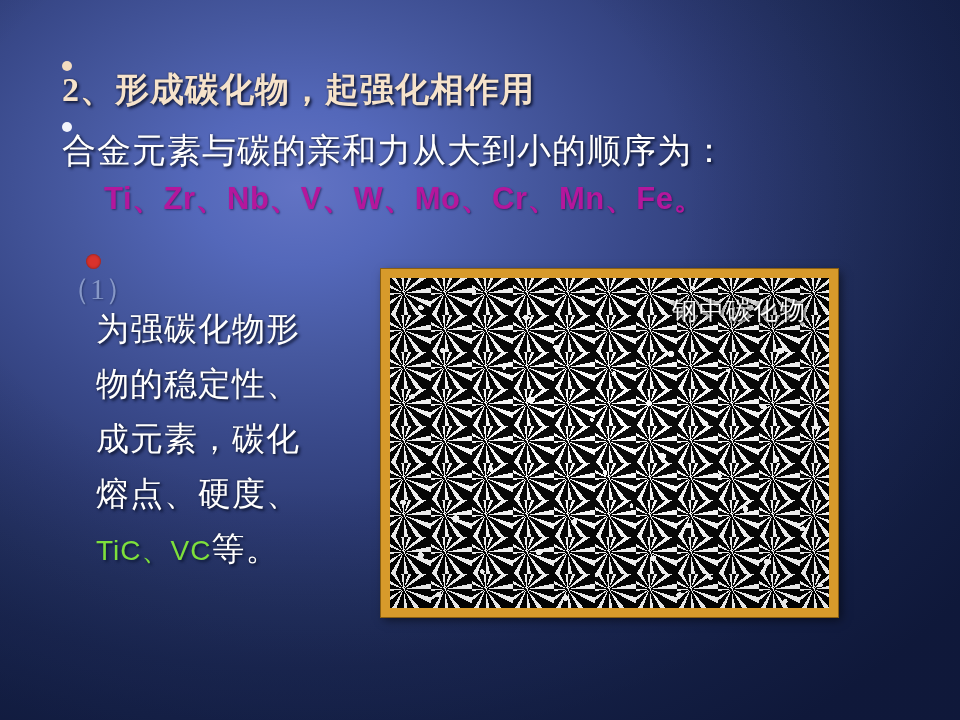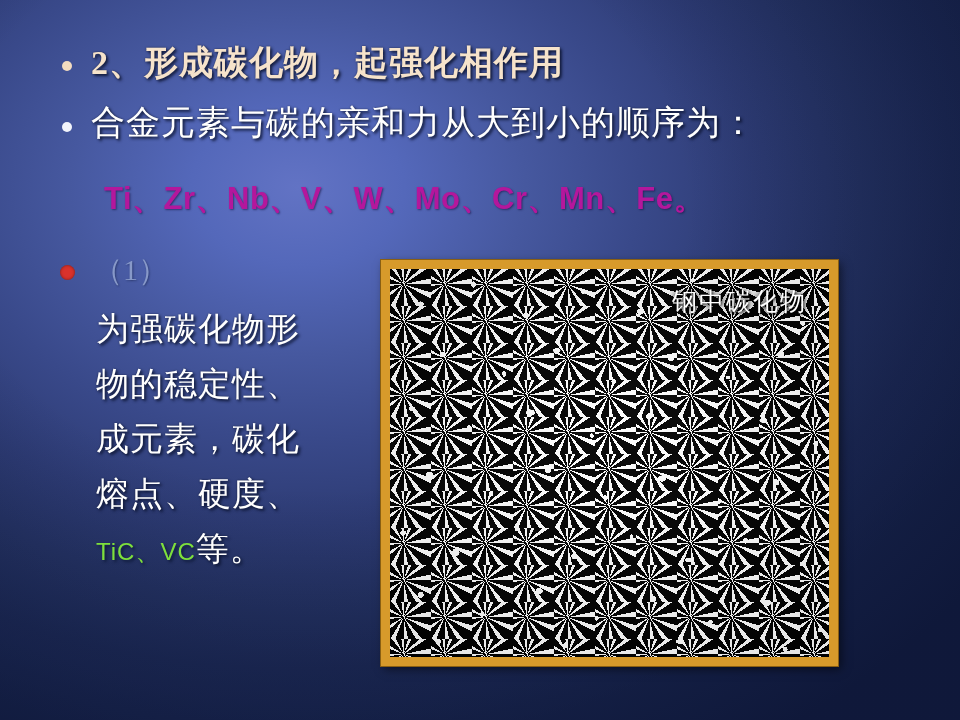--- a/index.html
+++ b/index.html
@@ -32,21 +32,21 @@
     position: absolute;
     inset: 0;
     background: radial-gradient(ellipse 820px 640px at 33% 28%,
                 rgba(0,0,0,0) 45%, rgba(8,16,48,0.30) 78%, rgba(6,12,40,0.55) 100%);
     pointer-events: none;
   }
 
   .content { position: absolute; inset: 0; }
 
   
-  .row { position: absolute; display: flex; align-items: flex-start; }
+  .row { position: absolute; display: flex; align-items: flex-start; flex-direction: column; }
 
   .dot {
     border-radius: 50%;
     flex: 0 0 auto;
   }
   .dot-cream { width: 10px; height: 10px; background: #f3dcc0; }
   .dot-white { width: 10px; height: 10px; background: #f2f4fb; }
   .dot-red   { width: 15px; height: 15px; background: #d9322c;
                box-shadow: 0 0 3px rgba(0,0,0,0.45) inset; }
 
@@ -119,31 +119,31 @@
     font-size: 33px;
     color: #ffffff;
     line-height: 55px;
     letter-spacing: 1px;
     white-space: nowrap;
     text-shadow: 2px 2px 3px rgba(10,18,45,0.9), 0 0 2px rgba(0,0,0,.45);
   }
   #para .pline .green {
     font-family: "Liberation Sans", "DejaVu Sans", sans-serif;
     color: #7ee03c;
-    font-size: 24px;
+    font-size: 28px;
     text-shadow: 2px 2px 3px rgba(10,22,50,.85);
   }
 
   
   #figure {
     position: absolute;
     left: 381px;
-    top: 260px;
+    top: 269px;
     width: 457px;
-    height: 406px;
+    height: 348px;
     border: 9px solid #d79a2b;
     box-sizing: border-box;
     background: #111;
     box-shadow: 0 0 0 1px #8a5f12, 3px 3px 9px rgba(0,0,0,.55);
     overflow: hidden;
   }
   #micro {
     position: absolute;
     inset: 0;
     background-color: #1a1a1a;

